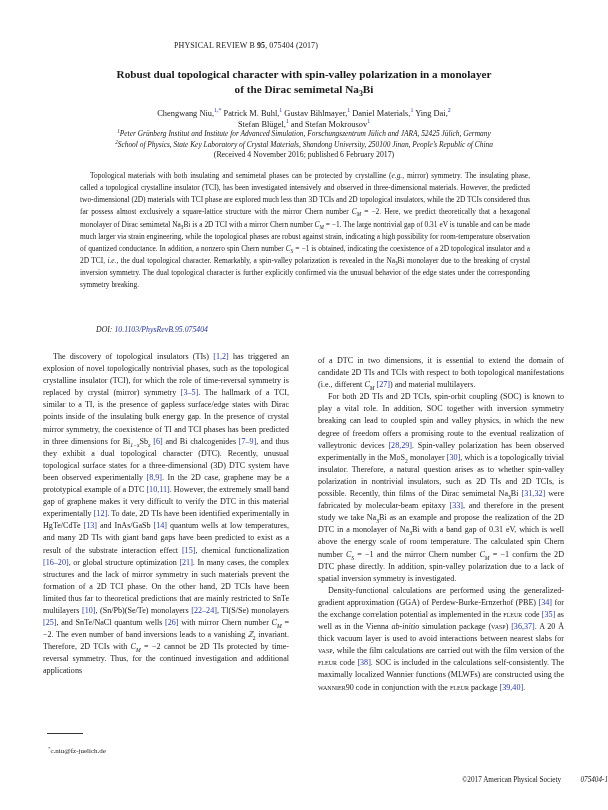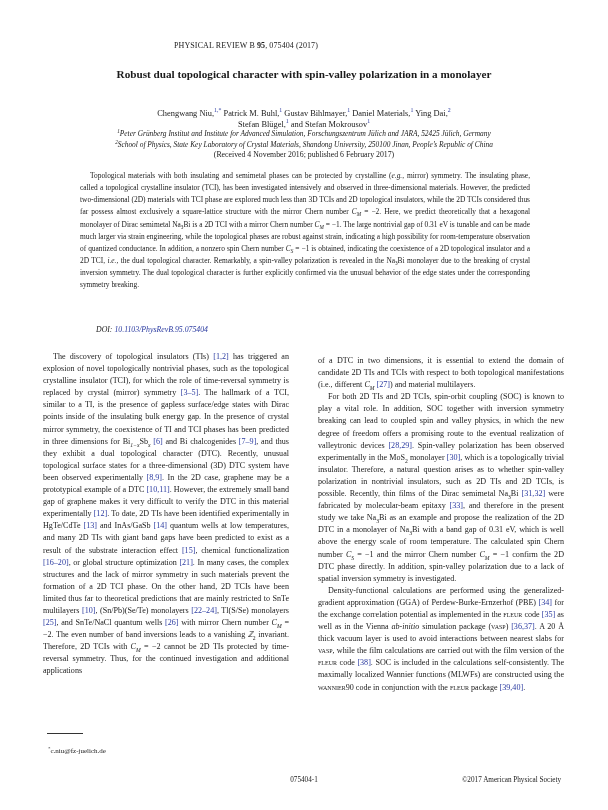--- a/index.html
+++ b/index.html
@@ -20,31 +20,32 @@
   .col p.noindent { text-indent: 0; }
   .left-col { left: 43px; top: 351px; }
   .right-col { left: 318px; top: 355px; }
   .ref { color: #2a3aa0; }
   .sc { font-variant: small-caps; }
   sub, sup { font-size: 70%; line-height: 0; }
   .fn-rule { left: 47px; top: 733px; width: 36px; height: 0; border-top: 0.7px solid #333; }
   .footnote { left: 48px; top: 747px; font-size: 7px; }
   .footer { top: 776px; font-size: 7.2px; }
   .footer-left { left: 47px; margin-top: 34px; }
-  .footer-center { left: 0; width: 608px; text-align: center; }
+  .footer-center { left: 0; width: 608px; text-align: right; font-style: italic; }
   .footer-right { right: 47px; }
   .math { font-style: italic; }
 </style>
 </head>
 <body>
 
 <div class="abs journal"><span>PHYSICAL REVIEW B </span><b>95</b><span>, 075404 (2017)</span></div>
 
 <div class="abs title">
   <div>Robust dual topological character with spin-valley polarization in a monolayer</div>
+  <div><span>of the Dirac semimetal Na</span><sub>3</sub><span>Bi</span></div>
 </div>
 
 <div class="abs authors">
   <div>
     <span><span>Chengwang Niu,</span><sup class="ref">1,*</sup></span>
     <span><span>Patrick M. Buhl,</span><sup class="ref">1</sup></span>
     <span><span>Gustav Bihlmayer,</span><sup class="ref">1</sup></span>
     <span><span>Daniel Materials,</span><sup class="ref">1</sup></span>
     <span><span>Ying Dai,</span><sup class="ref">2</sup></span>
   </div>

